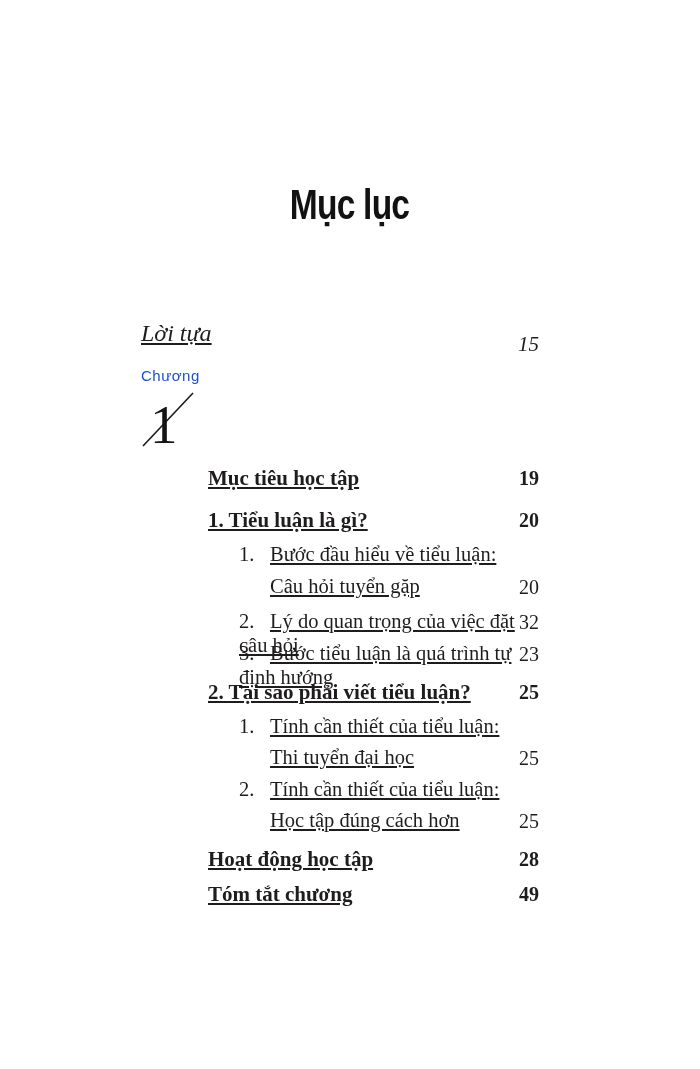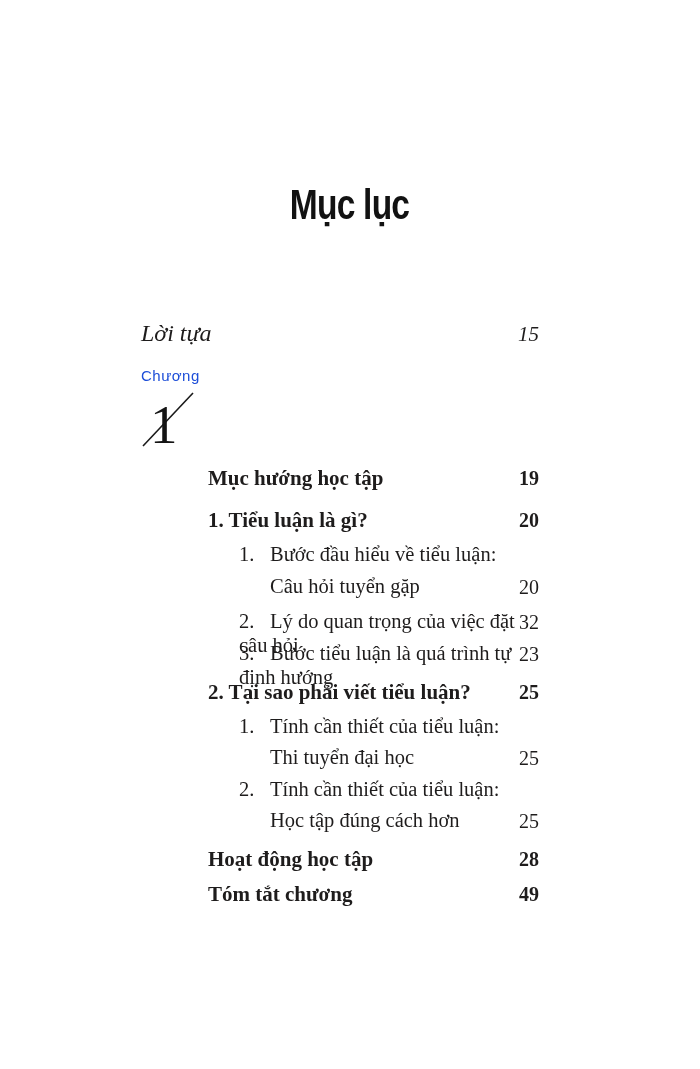--- a/index.html
+++ b/index.html
@@ -37,30 +37,31 @@
     transform: scaleX(0.78);
     transform-origin: center center;
   }
 
   
   .row {
     position: absolute;
     left: 85px;
     right: 105px;
     line-height: 1.15;
+    text-decoration: underline;
   }
   .row .page-num {
     position: absolute;
     right: 0;
     top: 0;
   }
 
   
   .preface-row { top: 320px; font-style: italic; font-size: 24px; }
-  .preface-row .page-num { font-size: 21px; top: 2px; }
+  .preface-row .page-num { font-size: 21px; top: 12px; }
 
   
   .chapter-label {
     position: absolute;
     top: 367px;
     left: 85px;
     font-family: "Liberation Sans", sans-serif;
     font-size: 15px;
     letter-spacing: 0.5px;
     color: #1d4ed8;
@@ -127,21 +128,21 @@
 
   <div class="chapter-label">Chương</div>
 
   <svg class="chapter-numeral" viewBox="0 0 62 64" xmlns="http://www.w3.org/2000/svg">
     <line x1="5" y1="60" x2="55" y2="7" stroke="#1a1a1a" stroke-width="1.6"></line>
     <text x="12" y="57" font-family="Liberation Serif, serif" font-size="55" fill="#141414">1</text>
   </svg>
 
 
   <div class="row toc-row bold" style="top:466px">
-    <span class="label">Mục hướng học tập</span>
+    <span class="label">Mục tiêu học tập</span>
     <span class="page-num">19</span>
   </div>
 
   <div class="row toc-row bold" style="top:508px">
     <span class="label">1. Tiểu luận là gì?</span>
     <span class="page-num">20</span>
   </div>
 
   <div class="row toc-row sub" style="top:543px">
     <span class="label"><span class="sub-num">1.</span><span>Bước đầu hiểu về tiểu luận:</span></span>

